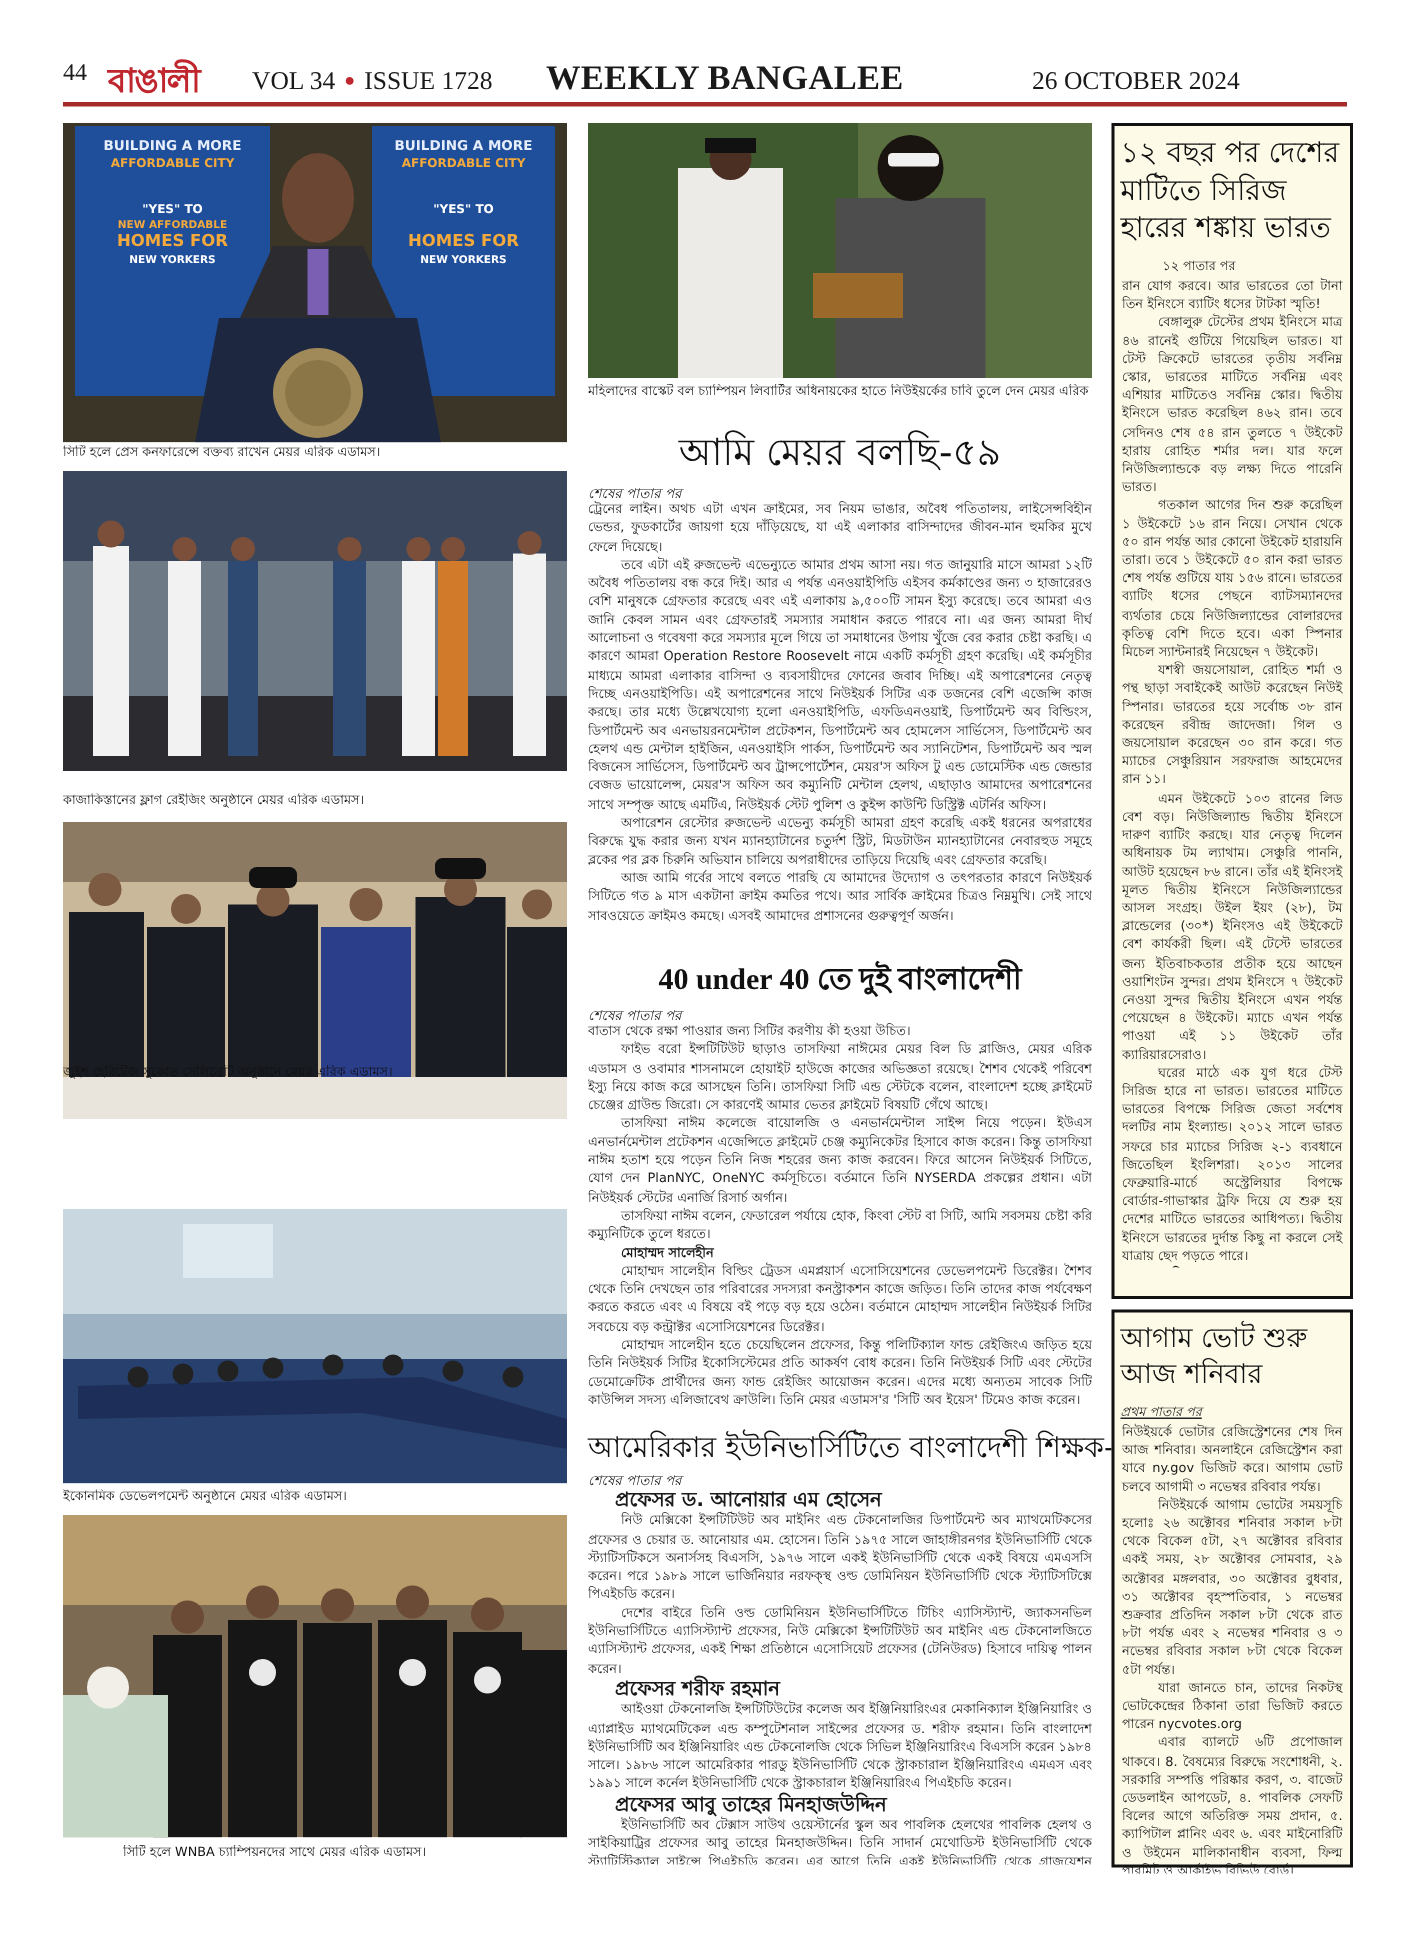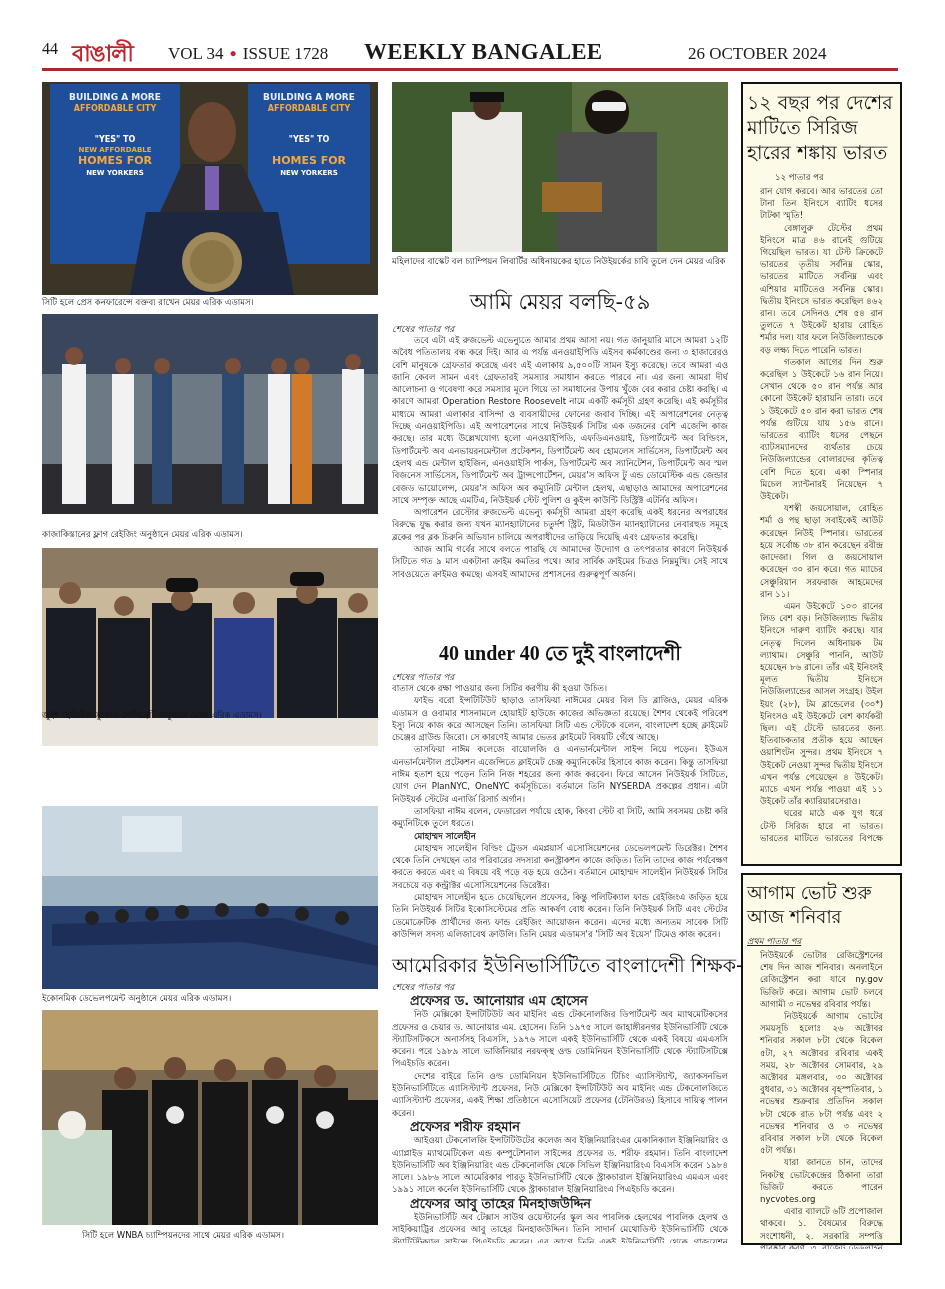--- a/index.html
+++ b/index.html
@@ -28,21 +28,21 @@
   .body-text { position: absolute; font-family: "DejaVu Sans", sans-serif; font-size: 8.6px; line-height: 12.3px; text-align: justify; color: #1a1a1a; overflow: hidden; }
   .body-text p { text-indent: 22px; }
   .body-text p.noindent { text-indent: 0; }
   .subhead { font-family: "DejaVu Sans", sans-serif; font-size: 13px; font-weight: bold; margin: 2px 0 1px 18px; text-indent: 0 !important; }
 
   
   .sidebox { position: absolute; border: 2px solid #111; background: #fdfbe8; }
   .side-headline { font-family: "DejaVu Sans", sans-serif; font-size: 19px; line-height: 25px; margin: 6px 4px 6px; color: #111; }
   .side-kicker { font-family: "DejaVu Sans", sans-serif; font-size: 8.5px; margin-left: 32px; color: #222; }
   .side-kicker.left { margin-left: 4px; font-style: italic; text-decoration: underline; }
-  .side-body { font-family: "DejaVu Sans", sans-serif; font-size: 8.6px; line-height: 12.2px; text-align: justify; padding: 0 17px; color: #1a1a1a; overflow: hidden; }
+  .side-body { font-family: "DejaVu Sans", sans-serif; font-size: 8.6px; line-height: 12.2px; text-align: justify; padding: 0 5px; color: #1a1a1a; overflow: hidden; }
   .side-body p { text-indent: 24px; }
   .side-body p.noindent { text-indent: 0; }
   .side-body .score-title { text-indent: 24px; font-weight: bold; }
 </style>
 </head>
 <body>
 
 <div class="masthead">
   <span class="page-num">44</span>
   <div class="logo">
@@ -201,23 +201,24 @@
     <circle cx="95" cy="24" r="14" fill="#4a2f22"></circle>
     <rect x="78" y="10" width="34" height="10" fill="#111"></rect>
     <rect x="165" y="50" width="100" height="120" fill="#4d4d4d"></rect>
     <circle cx="215" cy="30" r="22" fill="#1a1410"></circle>
     <rect x="200" y="20" width="34" height="9" rx="3" fill="#f0f0f0"></rect>
     <rect x="150" y="100" width="60" height="30" fill="#9b6a2a"></rect>
   </svg>
 </div>
 <span class="caption" style="left:392px;top:256px;width:336px;">মহিলাদের বাস্কেট বল চ্যাম্পিয়ন লিবার্টির অধিনায়কের হাতে নিউইয়র্কের চাবি তুলে দেন মেয়র এরিক এডামস।</span>
 
-<div class="headline" style="left:392px;top:283px;width:336px;font-size:21px;line-height:38px;">আমি মেয়র বলছি-৫৯</div>
+<div class="headline" style="left:392px;top:283px;width:336px;font-size:25px;line-height:38px;">আমি মেয়র বলছি-৫৯</div>
 <span class="kicker" style="left:392px;top:322px;">শেষের পাতার পর</span>
 <div class="body-text" style="left:392px;top:334px;width:336px;height:340px;">
+  <p class="noindent">ট্রেনের লাইন। অথচ এটা এখন ক্রাইমের, সব নিয়ম ভাঙার, অবৈধ পতিতালয়, লাইসেন্সবিহীন ভেন্ডর, ফুডকার্টের জায়গা হয়ে দাঁড়িয়েছে, যা এই এলাকার বাসিন্দাদের জীবন-মান হুমকির মুখে ফেলে দিয়েছে।</p>
   <p>তবে এটা এই রুজভেল্ট এভেন্যুতে আমার প্রথম আসা নয়। গত জানুয়ারি মাসে আমরা ১২টি অবৈধ পতিতালয় বন্ধ করে দিই। আর এ পর্যন্ত এনওয়াইপিডি এইসব কর্মকাণ্ডের জন্য ৩ হাজারেরও বেশি মানুষকে গ্রেফতার করেছে এবং এই এলাকায় ৯,৫০০টি সামন ইস্যু করেছে। তবে আমরা এও জানি কেবল সামন এবং গ্রেফতারই সমস্যার সমাধান করতে পারবে না। এর জন্য আমরা দীর্ঘ আলোচনা ও গবেষণা করে সমস্যার মূলে গিয়ে তা সমাধানের উপায় খুঁজে বের করার চেষ্টা করছি। এ কারণে আমরা Operation Restore Roosevelt নামে একটি কর্মসূচী গ্রহণ করেছি। এই কর্মসূচীর মাধ্যমে আমরা এলাকার বাসিন্দা ও ব্যবসায়ীদের ফোনের জবাব দিচ্ছি। এই অপারেশনের নেতৃত্ব দিচ্ছে এনওয়াইপিডি। এই অপারেশনের সাথে নিউইয়র্ক সিটির এক ডজনের বেশি এজেন্সি কাজ করছে। তার মধ্যে উল্লেখযোগ্য হলো এনওয়াইপিডি, এফডিএনওয়াই, ডিপার্টমেন্ট অব বিল্ডিংস, ডিপার্টমেন্ট অব এনভায়রনমেন্টাল প্রটেকশন, ডিপার্টমেন্ট অব হোমলেস সার্ভিসেস, ডিপার্টমেন্ট অব হেলথ এন্ড মেন্টাল হাইজিন, এনওয়াইসি পার্কস, ডিপার্টমেন্ট অব স্যানিটেশন, ডিপার্টমেন্ট অব স্মল বিজনেস সার্ভিসেস, ডিপার্টমেন্ট অব ট্রান্সপোর্টেশন, মেয়র'স অফিস টু এন্ড ডোমেস্টিক এন্ড জেন্ডার বেজড ভায়োলেন্স, মেয়র'স অফিস অব কম্যুনিটি মেন্টাল হেলথ, এছাড়াও আমাদের অপারেশনের সাথে সম্পৃক্ত আছে এমটিএ, নিউইয়র্ক স্টেট পুলিশ ও কুইন্স কাউন্টি ডিস্ট্রিক্ট এটর্নির অফিস।</p>
   <p>অপারেশন রেস্টোর রুজভেল্ট এভেন্যু কর্মসূচী আমরা গ্রহণ করেছি একই ধরনের অপরাধের বিরুদ্ধে যুদ্ধ করার জন্য যখন ম্যানহ্যাটানের চতুর্দশ স্ট্রিট, মিডটাউন ম্যানহ্যাটানের নেবারহুড সমূহে ব্লকের পর ব্লক চিরুনি অভিযান চালিয়ে অপরাধীদের তাড়িয়ে দিয়েছি এবং গ্রেফতার করেছি।</p>
   <p>আজ আমি গর্বের সাথে বলতে পারছি যে আমাদের উদ্যোগ ও তৎপরতার কারণে নিউইয়র্ক সিটিতে গত ৯ মাস একটানা ক্রাইম কমতির পথে। আর সার্বিক ক্রাইমের চিত্রও নিম্নমুখি। সেই সাথে সাবওয়েতে ক্রাইমও কমছে। এসবই আমাদের প্রশাসনের গুরুত্বপূর্ণ অর্জন।</p>
 </div>
 
 <div class="headline" style="left:392px;top:638px;width:336px;font-size:20px;line-height:30px;font-weight:bold;font-family:'Liberation Serif',serif;">40 under 40 তে দুই বাংলাদেশী</div>
 <span class="kicker" style="left:392px;top:670px;">শেষের পাতার পর</span>
 <div class="body-text" style="left:392px;top:682px;width:336px;height:255px;">
   <p class="noindent">বাতাস থেকে রক্ষা পাওয়ার জন্য সিটির করণীয় কী হওয়া উচিত।</p>
   <p>ফাইভ বরো ইন্সটিটিউট ছাড়াও তাসফিয়া নাঈমের মেয়র বিল ডি ব্লাজিও, মেয়র এরিক এডামস ও ওবামার শাসনামলে হোয়াইট হাউজে কাজের অভিজ্ঞতা রয়েছে। শৈশব থেকেই পরিবেশ ইস্যু নিয়ে কাজ করে আসছেন তিনি। তাসফিয়া সিটি এন্ড স্টেটকে বলেন, বাংলাদেশ হচ্ছে ক্লাইমেট চেঞ্জের গ্রাউন্ড জিরো। সে কারণেই আমার ভেতর ক্লাইমেট বিষয়টি গেঁথে আছে।</p>
@@ -256,15 +257,15 @@
   </div>
 </div>
 
 <div class="sidebox" style="left:741px;top:873px;width:161px;height:372px;">
   <div class="side-headline" style="font-size:18px;line-height:24px;">আগাম ভোট শুরু আজ শনিবার</div>
   <div class="side-kicker left">প্রথম পাতার পর</div>
   <div class="side-body" style="height:300px;">
     <p class="noindent">নিউইয়র্কে ভোটার রেজিস্ট্রেশনের শেষ দিন আজ শনিবার। অনলাইনে রেজিস্ট্রেশন করা যাবে ny.gov ভিজিট করে। আগাম ভোট চলবে আগামী ৩ নভেম্বর রবিবার পর্যন্ত।</p>
     <p>নিউইয়র্কে আগাম ভোটের সময়সূচি হলোঃ ২৬ অক্টোবর শনিবার সকাল ৮টা থেকে বিকেল ৫টা, ২৭ অক্টোবর রবিবার একই সময়, ২৮ অক্টোবর সোমবার, ২৯ অক্টোবর মঙ্গলবার, ৩০ অক্টোবর বুধবার, ৩১ অক্টোবর বৃহস্পতিবার, ১ নভেম্বর শুক্রবার প্রতিদিন সকাল ৮টা থেকে রাত ৮টা পর্যন্ত এবং ২ নভেম্বর শনিবার ও ৩ নভেম্বর রবিবার সকাল ৮টা থেকে বিকেল ৫টা পর্যন্ত।</p>
     <p>যারা জানতে চান, তাদের নিকটস্থ ভোটকেন্দ্রের ঠিকানা তারা ভিজিট করতে পারেন nycvotes.org</p>
-    <p>এবার ব্যালটে ৬টি প্রপোজাল থাকবে। ১. বৈষম্যের বিরুদ্ধে সংশোধনী, ২. সরকারি সম্পত্তি পরিষ্কার করণ, ৩. বাজেট ডেডলাইন আপডেট, ৪. পাবলিক সেফটি বিলের আগে অতিরিক্ত সময় প্রদান, ৫. ক্যাপিটাল প্লানিং এবং ৬. এবং মাইনোরিটি ও উইমেন মালিকানাধীন ব্যবসা, ফিল্ম পারমিট ও আর্কাইভ রিভিউ বোর্ড।</p>
+    <p>এবার ব্যালটে ৬টি প্রপোজাল থাকবে। 8. বৈষম্যের বিরুদ্ধে সংশোধনী, ২. সরকারি সম্পত্তি পরিষ্কার করণ, ৩. বাজেট ডেডলাইন আপডেট, ৪. পাবলিক সেফটি বিলের আগে অতিরিক্ত সময় প্রদান, ৫. ক্যাপিটাল প্লানিং এবং ৬. এবং মাইনোরিটি ও উইমেন মালিকানাধীন ব্যবসা, ফিল্ম পারমিট ও আর্কাইভ রিভিউ বোর্ড।</p>
   </div>
 </div>
 
 </body></html>

